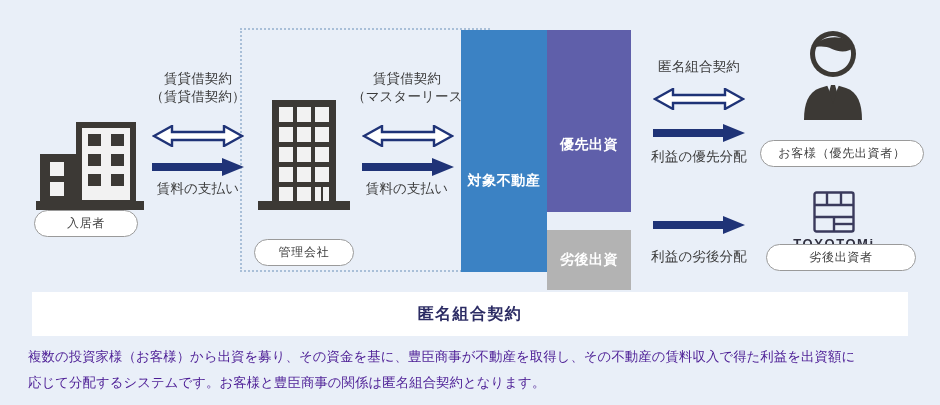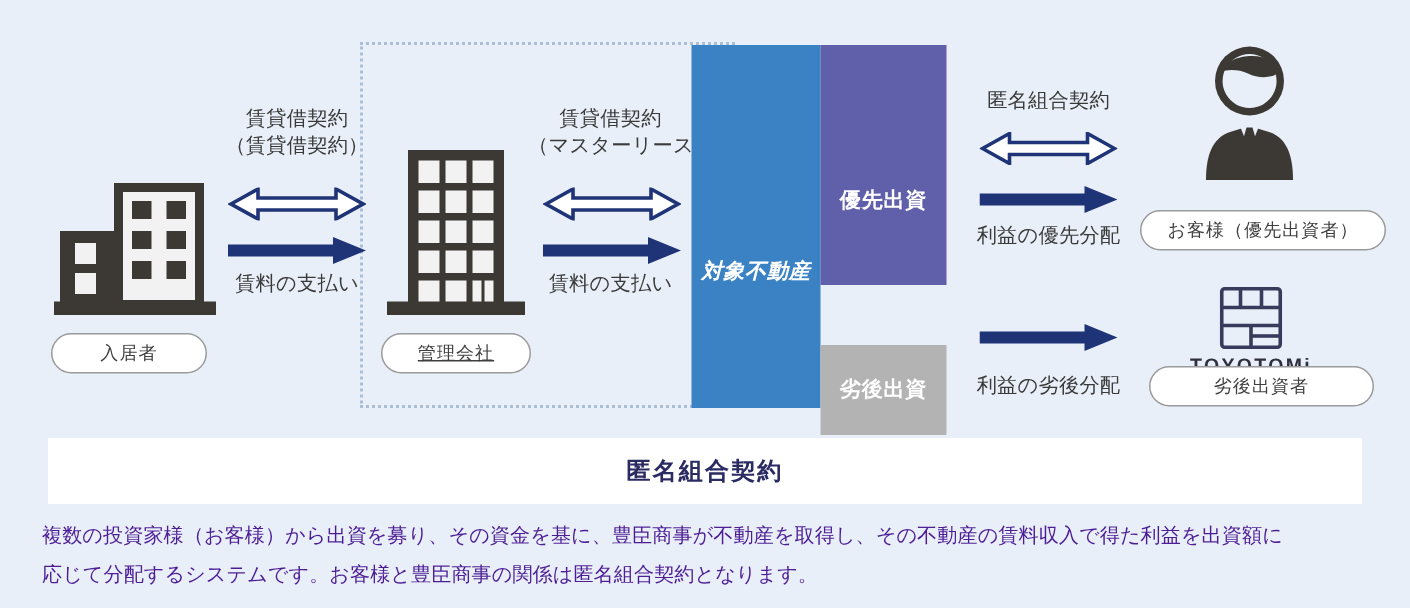--- a/index.html
+++ b/index.html
@@ -83,23 +83,23 @@
     color: #ffffff;
     font-size: 14px;
     font-weight: bold;
     display: flex;
     align-items: center;
     justify-content: center;
     letter-spacing: 0.04em;
     box-sizing: border-box;
   }
   .block-property { left: 461px; top: 30px; width: 86px; height: 242px; background: #3b82c4; }
-  .block-senior   { left: 547px; top: 30px; width: 84px; height: 160px; background: #5f5faa; }
+  .block-senior   { left: 547px; top: 30px; width: 84px; height: 182px; background: #5f5faa; }
   .block-junior   { left: 547px; top: 212px; width: 84px; height: 60px;  background: #b3b3b3; margin-top: 18px; }
-  .block-property .block-text { transform: translateY(30px); font-style: italic; }
+  .block-property .block-text { transform: translateY(30px); }
   .block-senior .block-text   { transform: translateY(24px); }
 
   
   .card {
     left: 32px; top: 292px; width: 876px; height: 44px;
     background: #ffffff;
     display: flex;
     align-items: center;
     justify-content: center;
   }
@@ -147,21 +147,21 @@
         <rect x="52" y="58" width="13" height="12"></rect>
         <rect x="75" y="58" width="13" height="12"></rect>
       </g>
 
       <g fill="#f2f2f2">
         <rect x="14" y="46" width="14" height="14"></rect>
         <rect x="14" y="66" width="14" height="14"></rect>
       </g>
     </svg>
   </div>
-  <div class="abs capsule" style="left:34px; top:222px; width:104px;">入居者</div>
+  <div class="abs capsule" style="left:34px; top:210px; width:104px;">入居者</div>
 
   <div class="abs flow-label" style="left:148px; top:70px; width:100px;">
     <div>賃貸借契約</div>
     <div>（賃貸借契約）</div>
   </div>
   <div class="abs" style="left:152px; top:125px; width:92px; height:22px;">
     <svg viewBox="0 0 92 22" width="92" height="22">
       <polygon points="2,11 20,1 20,7 72,7 72,1 90,11 72,21 72,15 20,15 20,21" fill="#ffffff" stroke="#1f3377" stroke-width="2.4" stroke-linejoin="miter"></polygon>
     </svg>
   </div>
@@ -194,21 +194,21 @@
         <rect x="39" y="71" width="14" height="15"></rect>
         <rect x="57" y="71" width="14" height="15"></rect>
 
         <rect x="21" y="91" width="14" height="14"></rect>
         <rect x="39" y="91" width="14" height="14"></rect>
         <rect x="57" y="91" width="6" height="14"></rect>
         <rect x="65" y="91" width="6" height="14"></rect>
       </g>
     </svg>
   </div>
-  <div class="abs capsule" style="left:254px; top:222px; width:100px;text-decoration:underline;">管理会社</div>
+  <div class="abs capsule" style="left:254px; top:239px; width:100px;">管理会社</div>
 
   <div class="abs flow-label" style="left:352px; top:70px; width:110px;">
     <div>賃貸借契約</div>
     <div>（マスターリース）</div>
   </div>
   <div class="abs" style="left:362px; top:125px; width:92px; height:22px;">
     <svg viewBox="0 0 92 22" width="92" height="22">
       <polygon points="2,11 20,1 20,7 72,7 72,1 90,11 72,21 72,15 20,15 20,21" fill="#ffffff" stroke="#1f3377" stroke-width="2.4" stroke-linejoin="miter"></polygon>
     </svg>
   </div>

